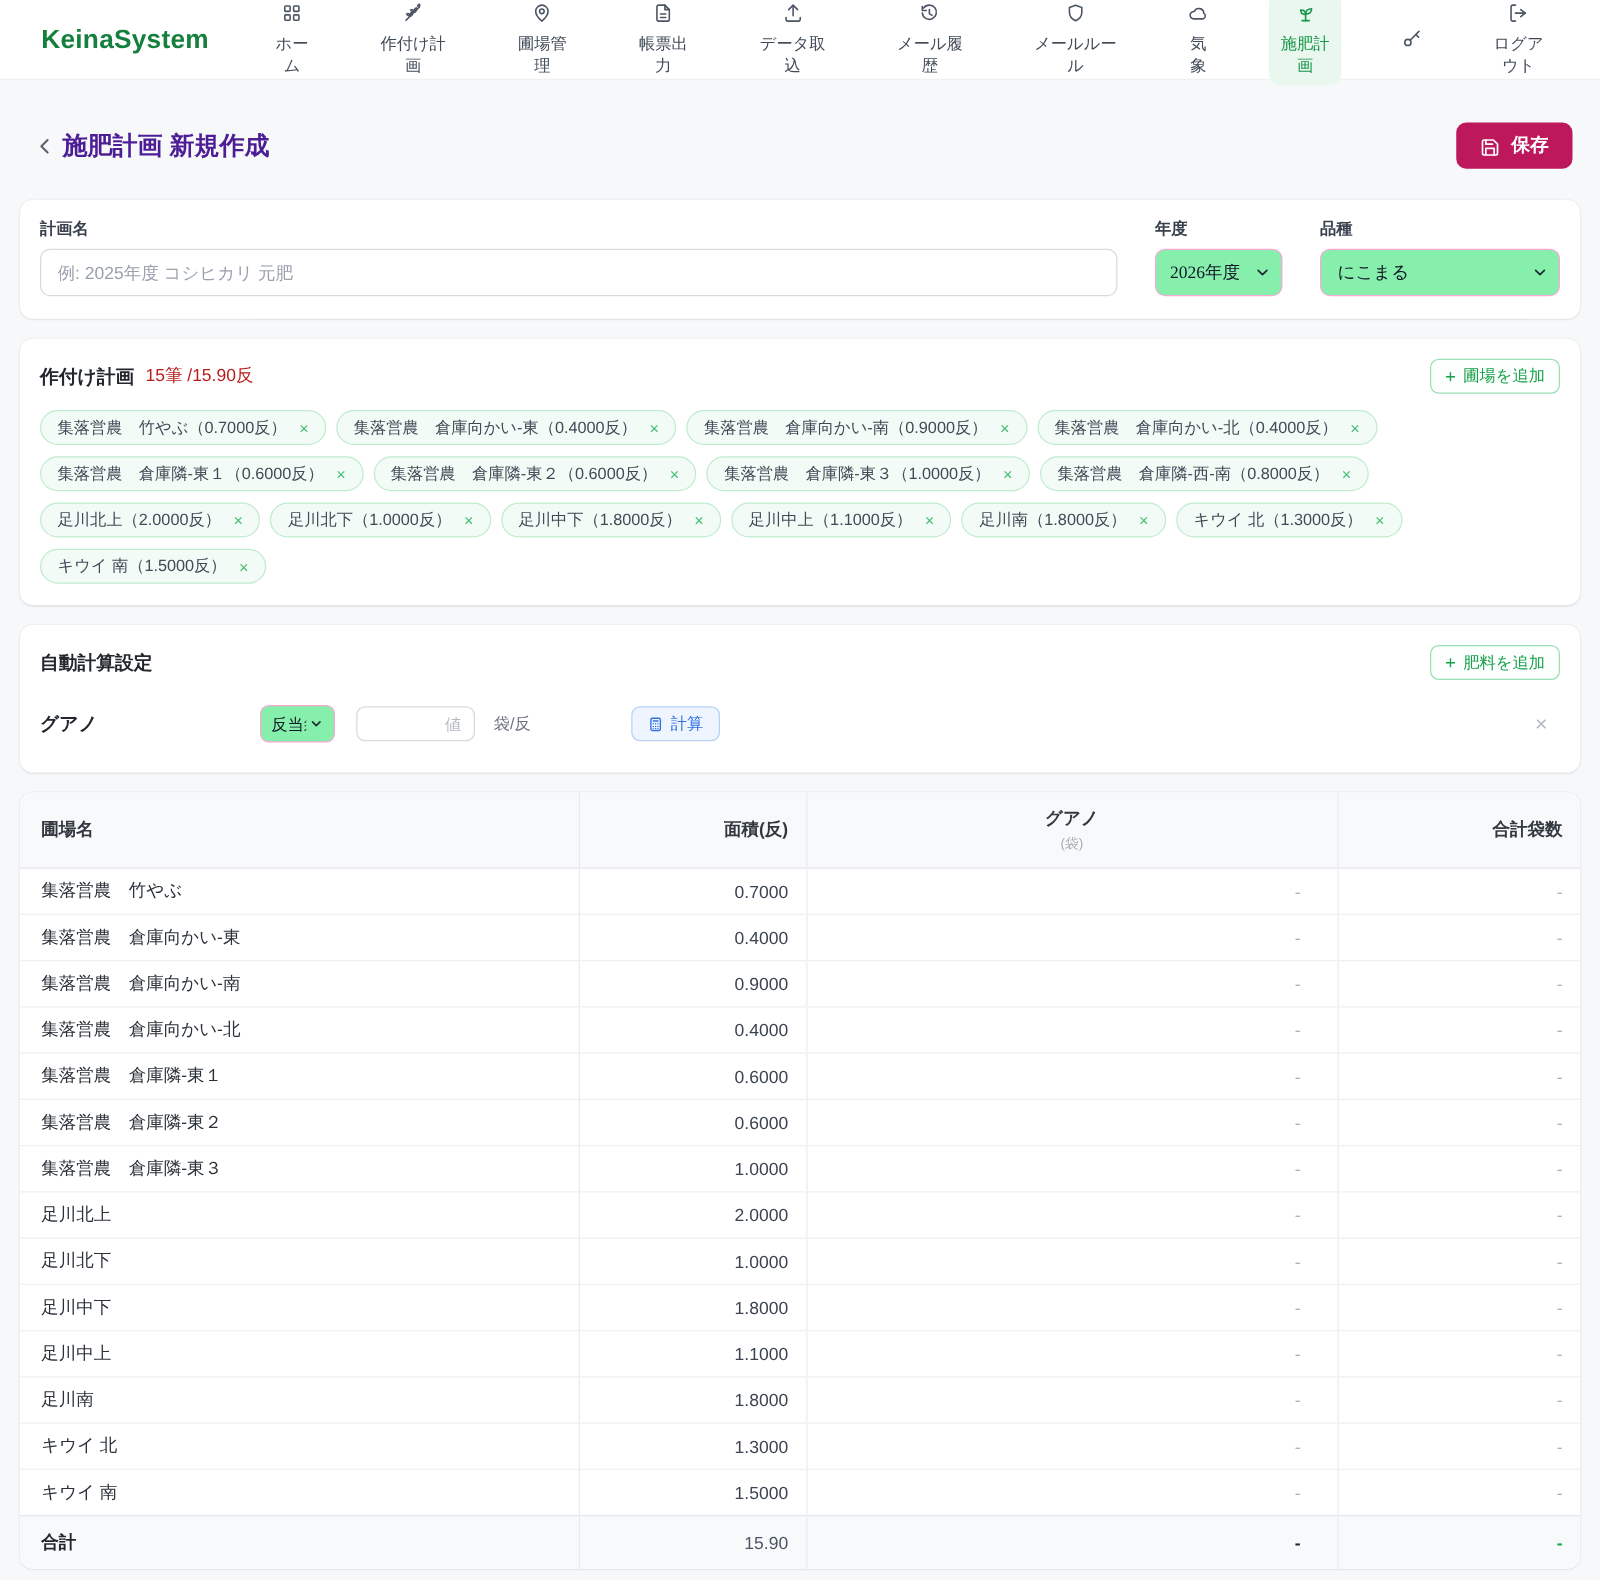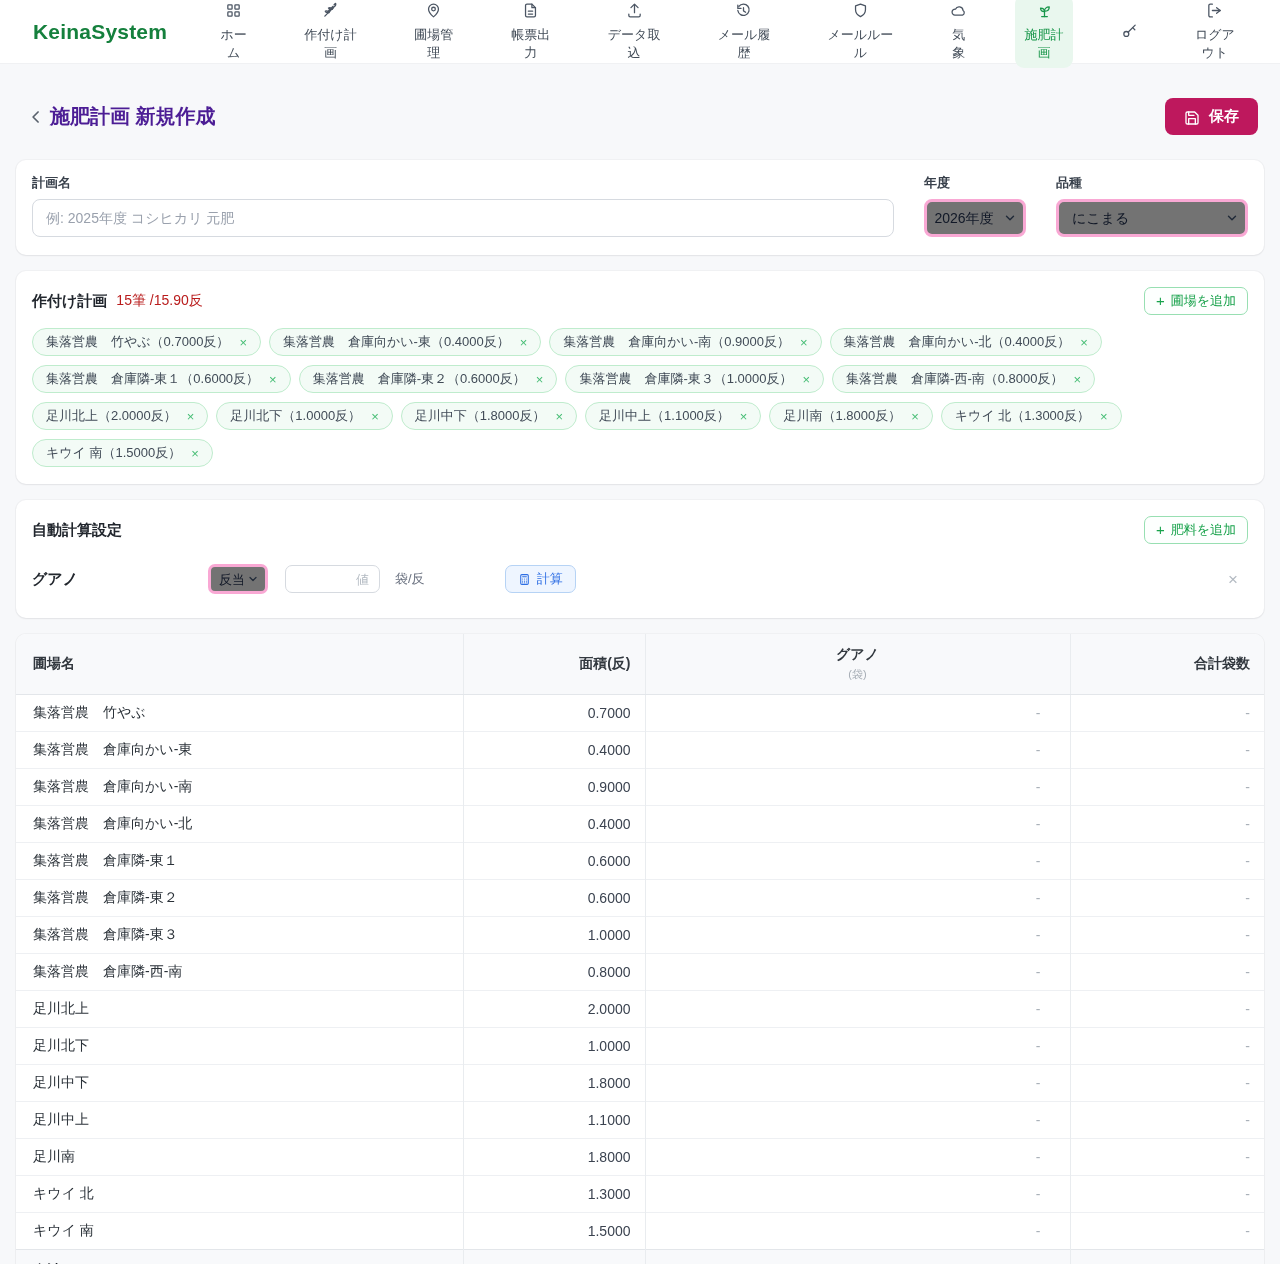--- a/index.html
+++ b/index.html
@@ -56,22 +56,22 @@
   .form-left { flex: 1; }
   .field-label { display: block; font-size: 13px; font-weight: 600; color: #39414c; margin-bottom: 7px; }
   .text-input {
     width: 100%; height: 38px; border: 1px solid #d6dae0; border-radius: 8px;
     padding: 0 13px; font-size: 14px; color: #111827; font-family: inherit; background:#fff;
   }
   .text-input::placeholder { color: #9aa1ad; }
   .select-wrap { position: relative; }
   .select-wrap select {
     appearance: none; -webkit-appearance: none; width: 100%; height: 38px;
-    border: 3px solid #f9a8d4; border-radius: 8px; background: #737373;
-    font-size: 14px; color: #111827; padding: 0 28px 0 13px; font-family: Liberation Sans, sans-serif; cursor: pointer;
+    border: 1px solid #f9a8d4; border-radius: 8px; background: #86efac;
+    font-size: 14px; color: #111827; padding: 0 28px 0 13px; font-family: Liberation Serif, serif; cursor: pointer;
   }
   .w-year { width: 102px; } .w-year select { text-align: center; padding-left: 6px; }
   .w-variety { width: 192px; }
   .sel-chevron { position: absolute; right: 9px; top: 50%; transform: translateY(-50%); pointer-events: none; color: #1f2937; }
 
   
   .section-head { display: flex; align-items: center; padding: 16px 16px 0; }
   .section-title { font-size: 15px; font-weight: 700; color: #22272e; }
   .section-sub { font-size: 14px; color: #b91c1c; margin-left: 9px; }
   .outline-btn {
@@ -463,26 +463,20 @@
             <td class="c-fert">-</td>
             <td class="c-total">-</td>
           </tr>
           <tr>
             <td class="c-name">集落営農　倉庫隣-東３</td>
             <td class="c-area">1.0000</td>
             <td class="c-fert">-</td>
             <td class="c-total">-</td>
           </tr>
           <tr>
-            <td class="c-name">集落営農　倉庫隣-西-南</td>
-            <td class="c-area">0.8000</td>
-            <td class="c-fert">-</td>
-            <td class="c-total">-</td>
-          </tr>
-          <tr>
             <td class="c-name">足川北上</td>
             <td class="c-area">2.0000</td>
             <td class="c-fert">-</td>
             <td class="c-total">-</td>
           </tr>
           <tr>
             <td class="c-name">足川北下</td>
             <td class="c-area">1.0000</td>
             <td class="c-fert">-</td>
             <td class="c-total">-</td>

